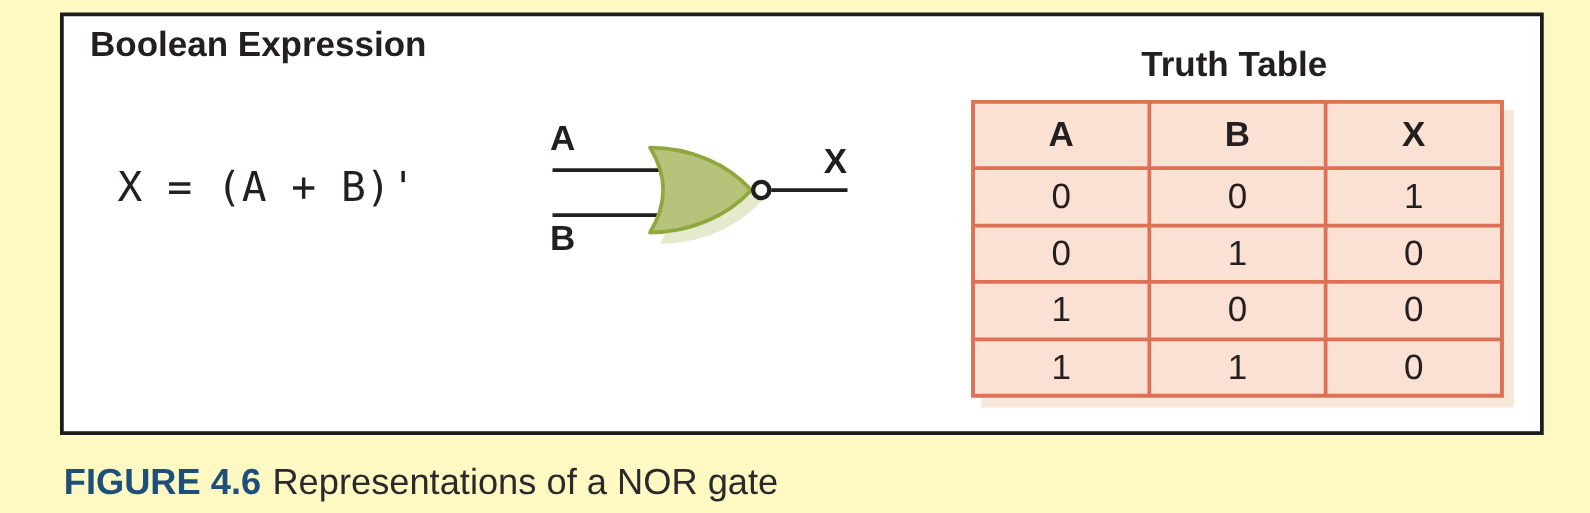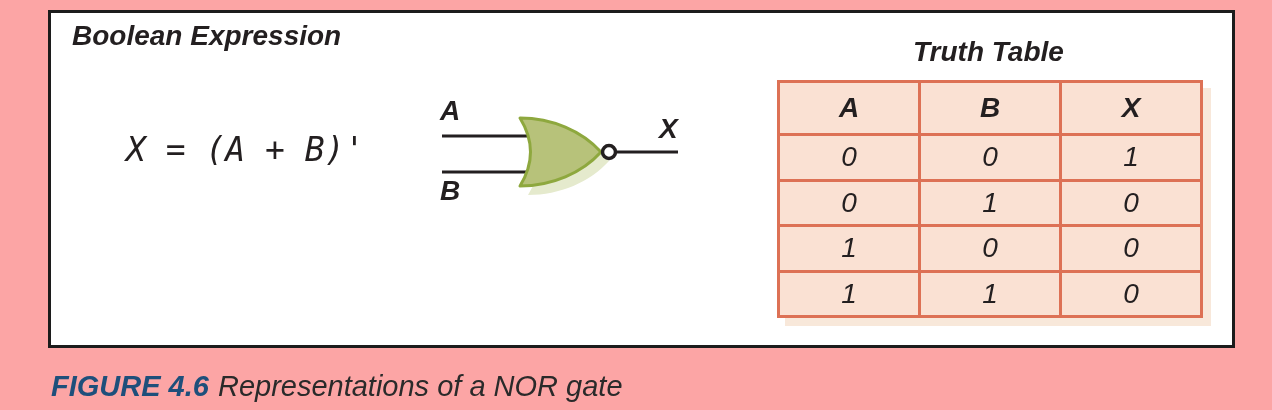--- a/index.html
+++ b/index.html
@@ -6,23 +6,22 @@
     margin: 0;
     padding: 0;
     background: #ffffff;
     font-family: "Liberation Sans", sans-serif;
     color: #231f20;
   }
   #canvas {
     position: relative;
     width: 1272px;
     height: 410px;
-    background: #fca5a5;
+    background: #fef9c3;
     overflow: hidden;
-    font-style: italic;
   }
   .abs { position: absolute; }
 
   
   .figure-box {
     left: 48px; top: 10px;
     width: 1187px; height: 338px;
     border: 3px solid #1c1c1c;
     box-sizing: border-box;
     background: #ffffff;
@@ -41,21 +40,20 @@
   #hdr-truth { left: 913px; top: 38px; }
 
   
   .bool-expr {
     left: 94px; top: 133px;
     font-family: "DejaVu Sans Mono", monospace;
     font-size: 33px;
     line-height: 1;
     white-space: pre;
     letter-spacing: 0px;
-    margin-left: 32px;
   }
 
   
   .gate-label {
     font-size: 28px;
     font-weight: bold;
     line-height: 1;
   }
   #lbl-a { left: 440px; top: 97px; }
   #lbl-b { left: 440px; top: 177px; }

